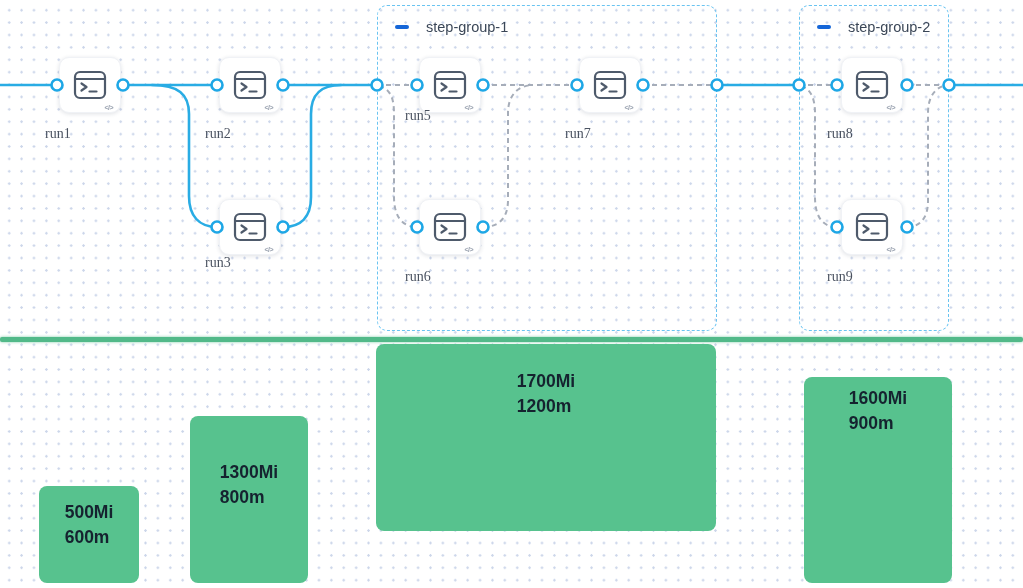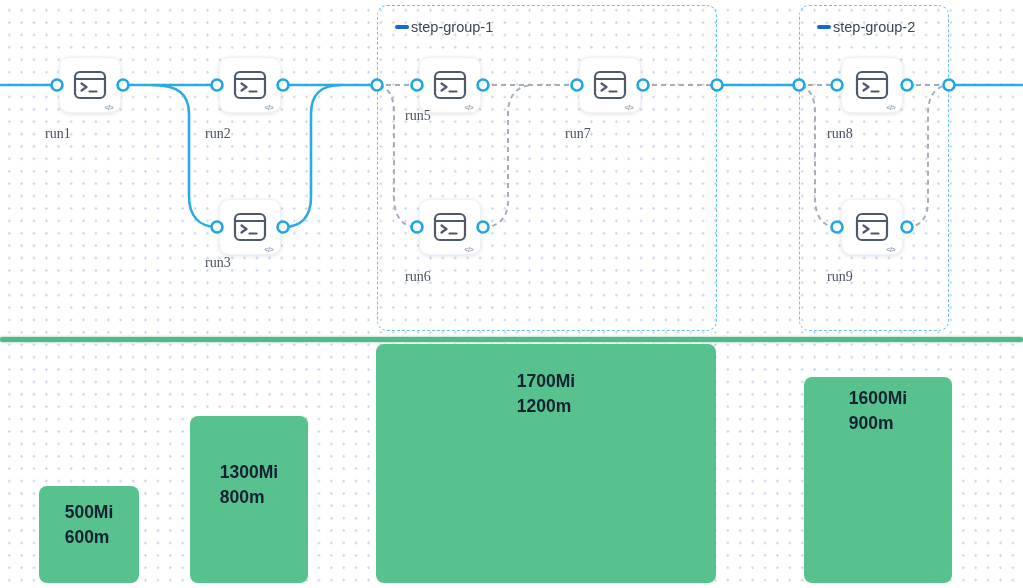--- a/index.html
+++ b/index.html
@@ -16,21 +16,21 @@
 
   
   .group {
     position:absolute;
     border:1.5px dashed #6ac4f1;
     border-radius:10px;
     background:transparent;
   }
   .group-label {
     position:absolute; top:13px; left:17px;
-    display:flex; align-items:center; gap:2px;
+    display:flex; align-items:center; gap:17px;
     font-size:14.5px; color:#3a4657; white-space:nowrap;
   }
   .collapse-dash {
     width:14px; height:3.5px; border-radius:2px;
     background:#1566d8; display:inline-block; cursor:pointer;
   }
 
   
   svg.edges { position:absolute; inset:0; z-index:3; pointer-events:none; }
   svg.edges path, svg.edges circle { pointer-events:visiblePainted; }
@@ -224,21 +224,21 @@
     </div>
   </div>
 
   <div class="bar" style="left:190px; top:416px; width:118px; height:167px; padding-top:44px;">
     <div class="bar-text">
       <div>1300Mi</div>
       <div>800m</div>
     </div>
   </div>
 
-  <div class="bar" style="left:376px; top:344px; width:340px; height:239px; padding-top:25px;">
+  <div class="bar" style="left:376px; top:344px; width:340px; height:187px; padding-top:25px;">
     <div class="bar-text">
       <div>1700Mi</div>
       <div>1200m</div>
     </div>
   </div>
 
   <div class="bar" style="left:804px; top:377px; width:148px; height:206px; padding-top:9px;">
     <div class="bar-text">
       <div>1600Mi</div>
       <div>900m</div>

